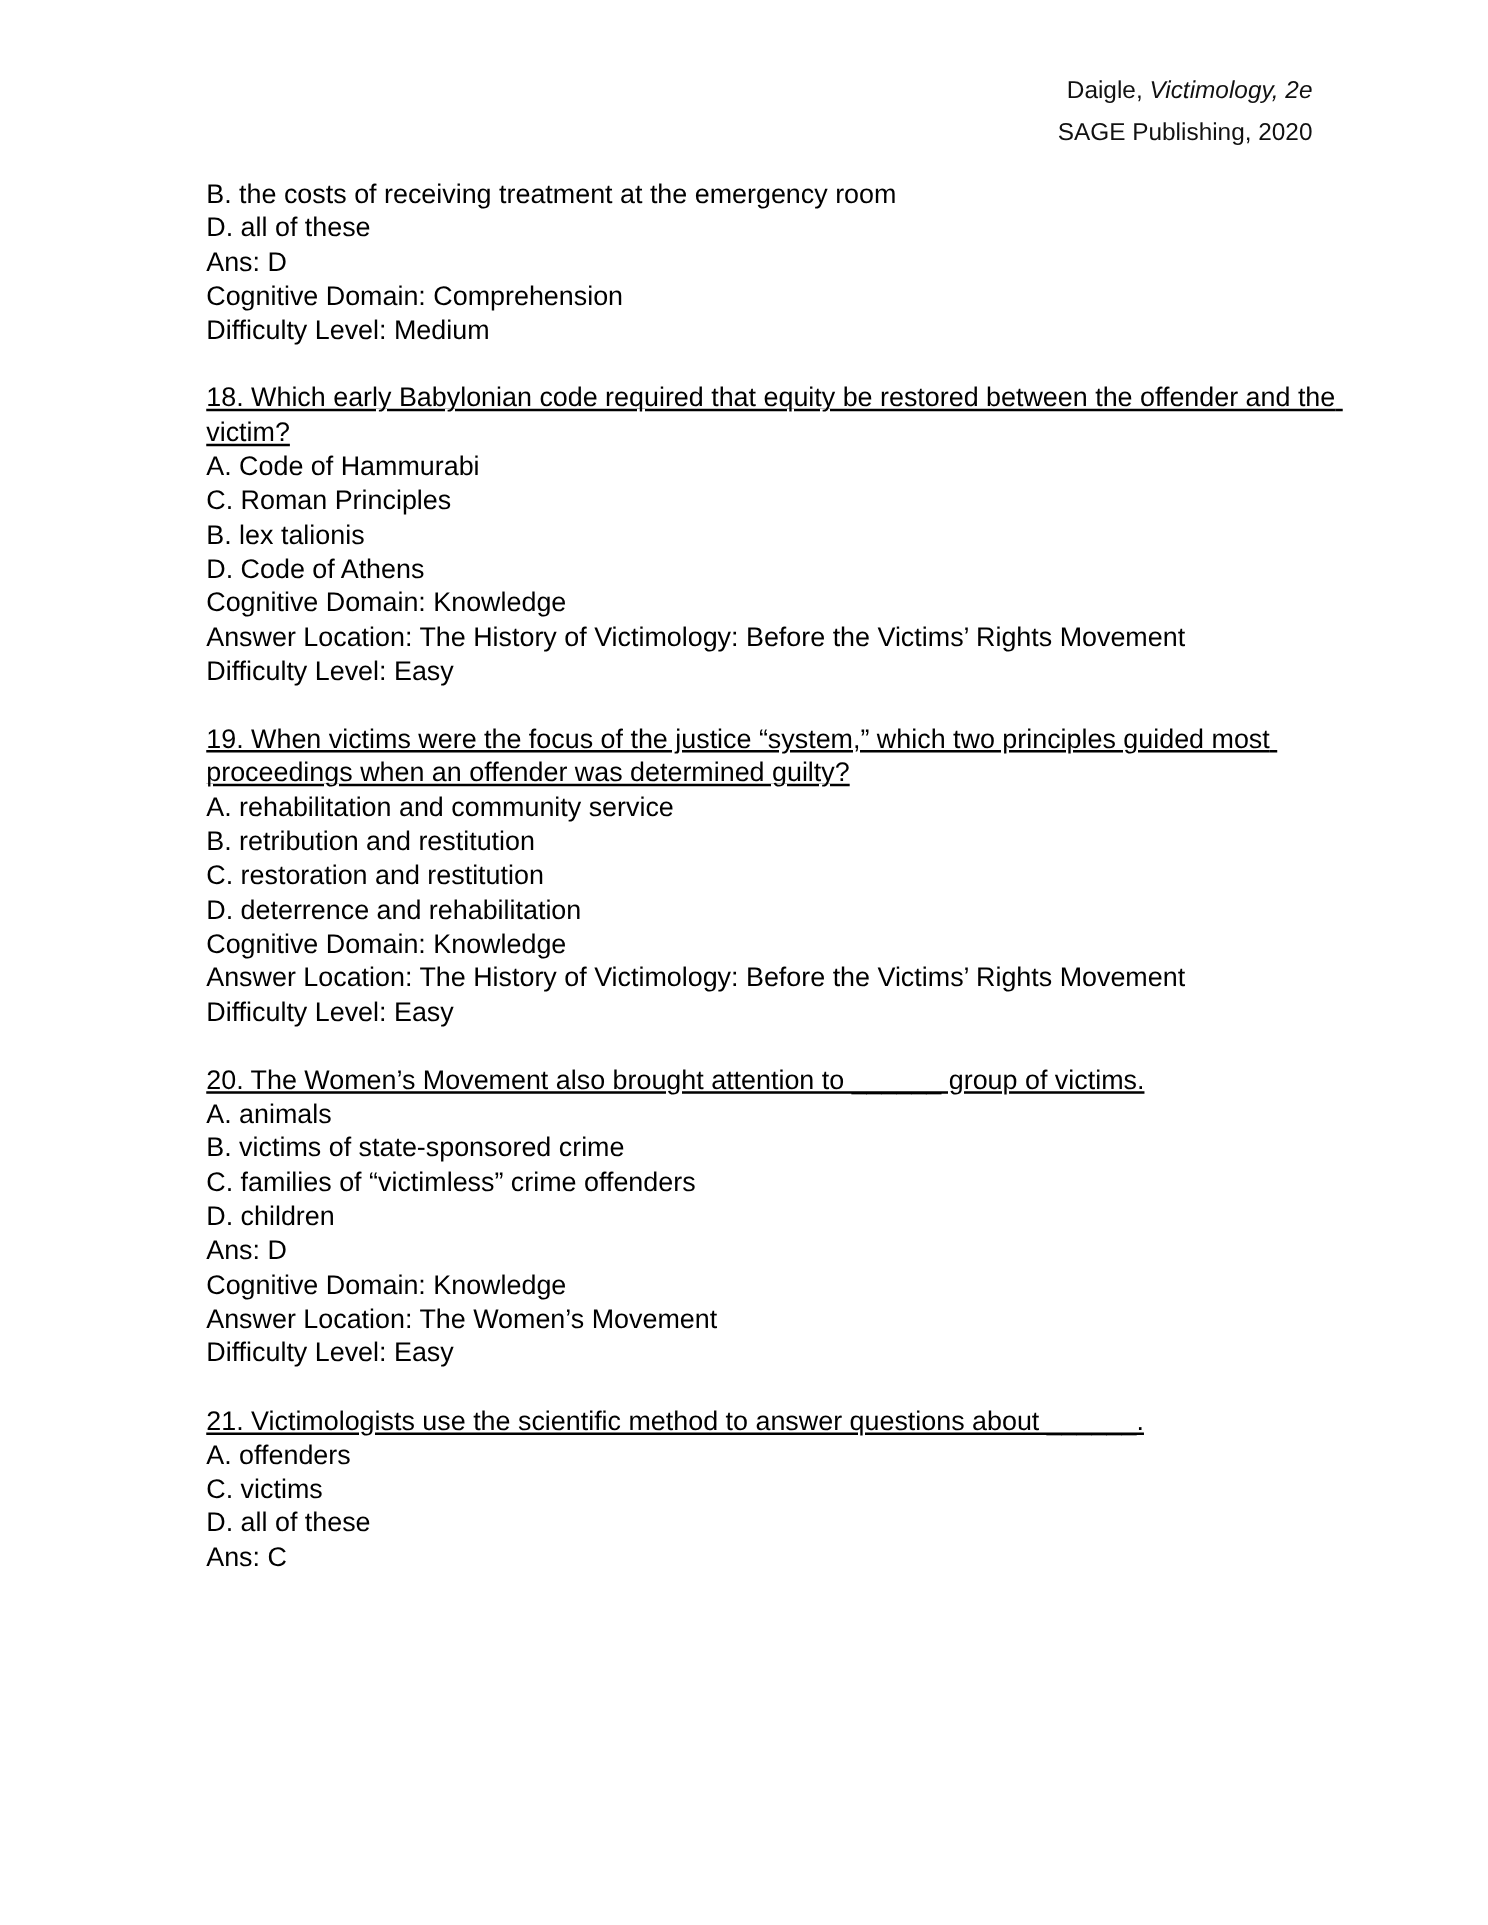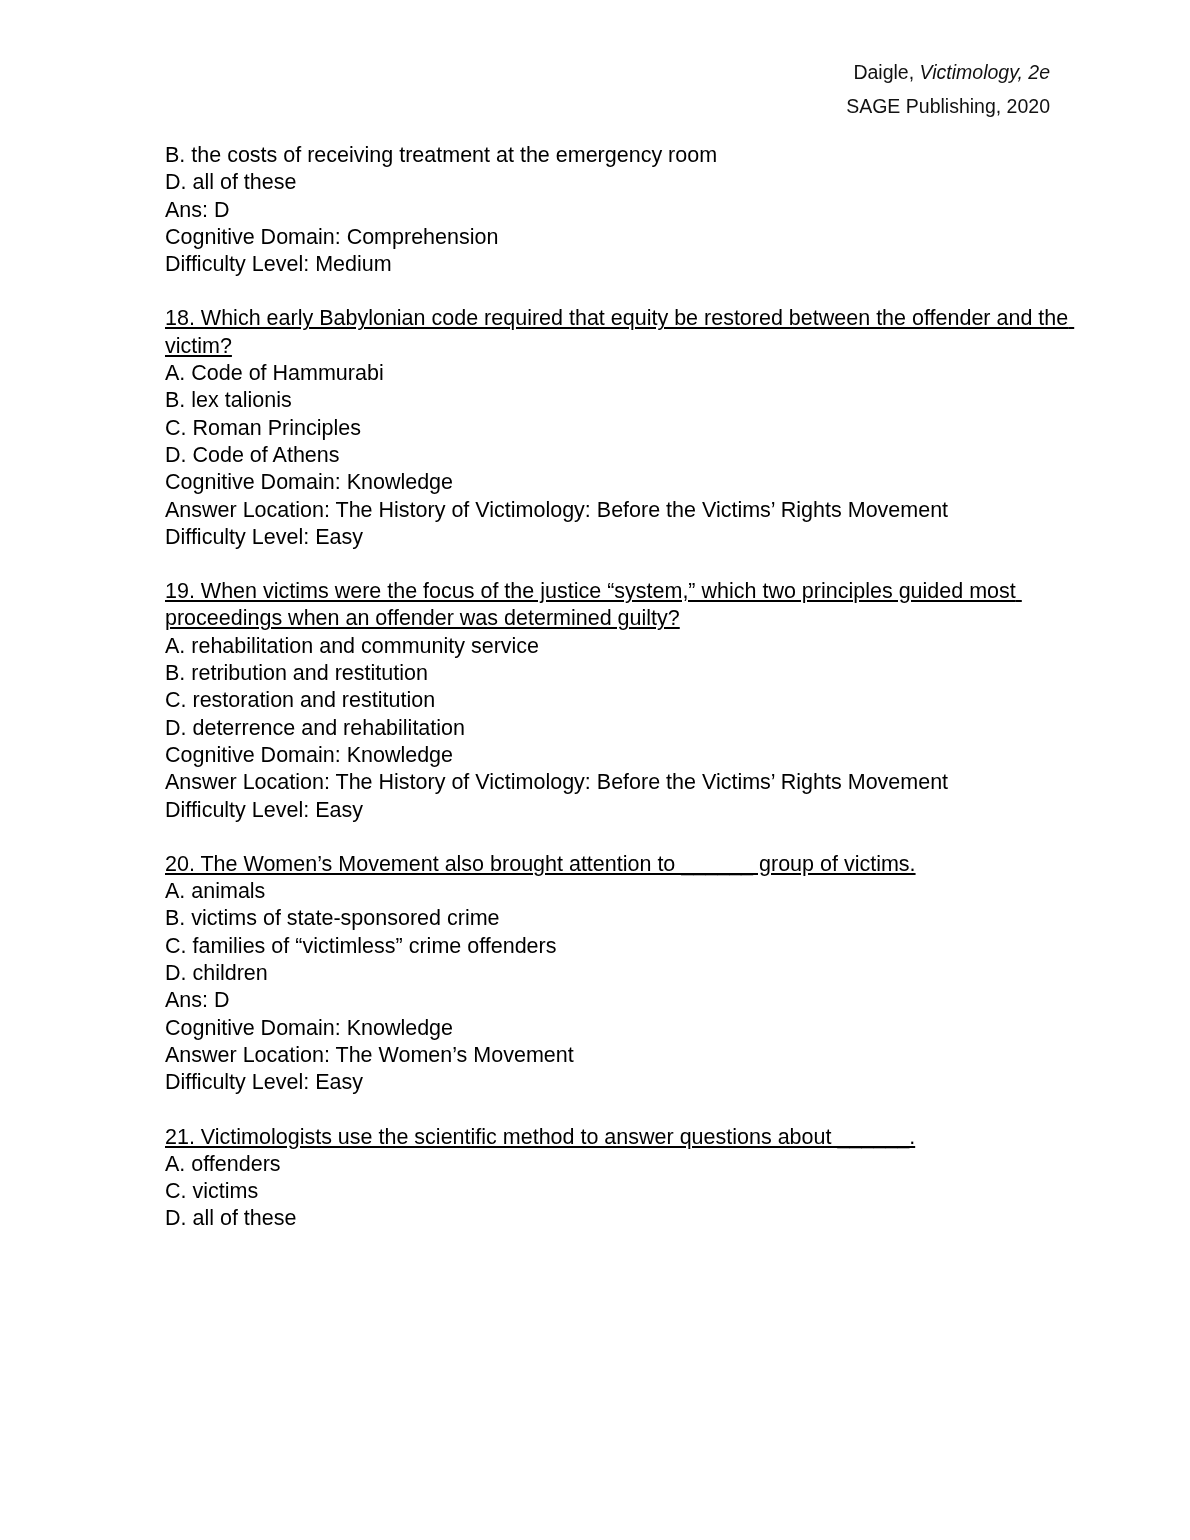--- a/index.html
+++ b/index.html
@@ -74,22 +74,22 @@
       <div class="line">B. the costs of receiving treatment at the emergency room</div>
       <div class="line">D. all of these</div>
       <div class="line">Ans: D</div>
       <div class="line">Cognitive Domain: Comprehension</div>
       <div class="line">Difficulty Level: Medium</div>
     </div>
 
     <div class="block">
       <div class="qline">18. Which early Babylonian code required that equity be restored between the offender and the victim?</div>
       <div class="line">A. Code of Hammurabi</div>
+      <div class="line">C. Roman Principles</div>
       <div class="line">B. lex talionis</div>
-      <div class="line">C. Roman Principles</div>
       <div class="line">D. Code of Athens</div>
       <div class="line">Cognitive Domain: Knowledge</div>
       <div class="line">Answer Location: The History of Victimology: Before the Victims’ Rights Movement</div>
       <div class="line">Difficulty Level: Easy</div>
     </div>
 
     <div class="block">
       <div class="qline">19. When victims were the focus of the justice “system,” which two principles guided most proceedings when an offender was determined guilty?</div>
       <div class="line">A. rehabilitation and community service</div>
       <div class="line">B. retribution and restitution</div>
@@ -110,16 +110,17 @@
       <div class="line">Cognitive Domain: Knowledge</div>
       <div class="line">Answer Location: The Women’s Movement</div>
       <div class="line">Difficulty Level: Easy</div>
     </div>
 
     <div class="block">
       <div class="qline">21. Victimologists use the scientific method to answer questions about ______.</div>
       <div class="line">A. offenders</div>
       <div class="line">C. victims</div>
       <div class="line">D. all of these</div>
+      <div class="line">Ans: C</div>
     </div>
 
   </div>
 </div>
 
 </body></html>

